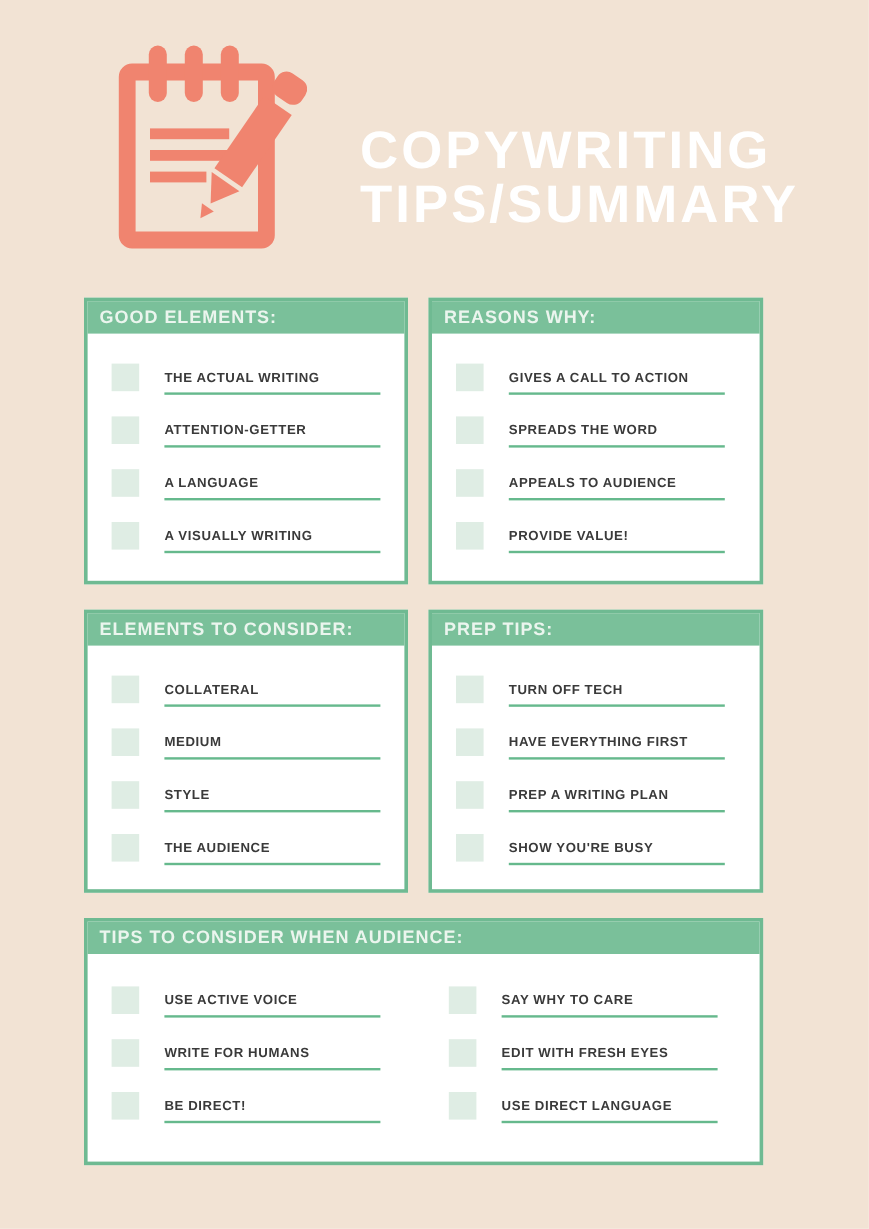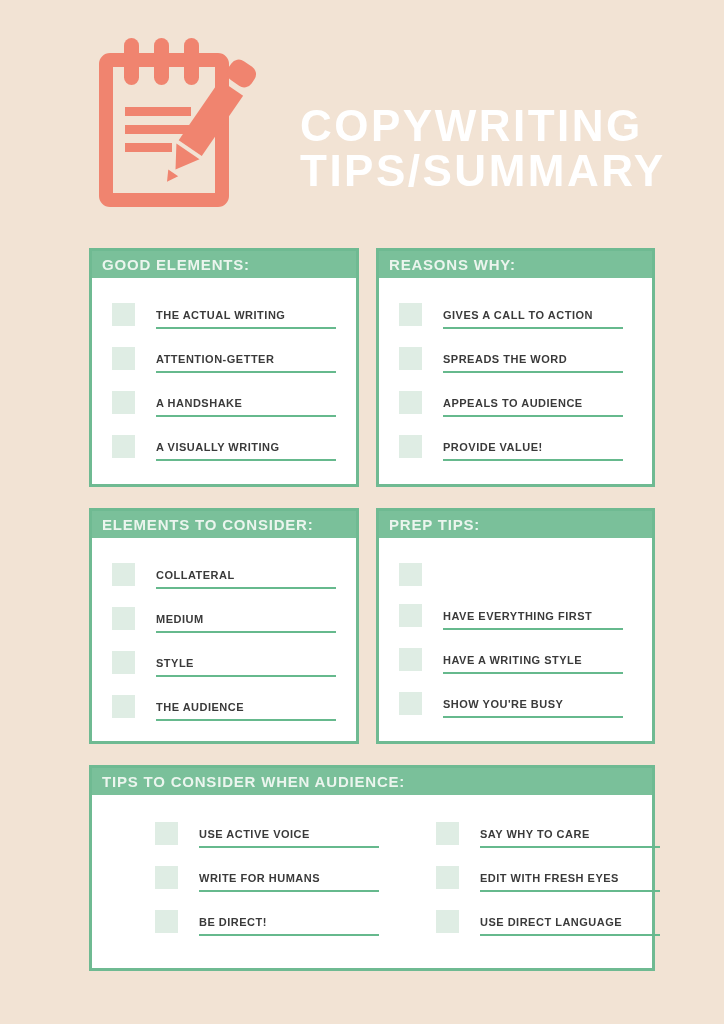--- a/index.html
+++ b/index.html
@@ -14,21 +14,21 @@
   
   .hdr-icon { position:absolute; left:96px; top:34px; width:174px; height:176px; }
   .title {
     position:absolute; left:300px; top:103px;
     color:#FFFFFF; font-weight:bold; font-size:44px;
     line-height:45px; letter-spacing:2.5px; white-space:nowrap;
   }
 
   
   .cards {
-    position:absolute; left:89px; top:248px; width:526px;
+    position:absolute; left:70px; top:248px; width:526px;
     display:grid;
     grid-template-columns:270px 279px;
     grid-template-rows:239px 236px 206px;
     column-gap:17px; row-gap:21px;
   }
   .card {
     background:#FFFFFF; border:3px solid #6FBA92;
     display:flex; flex-direction:column;
   }
   .card.wide { grid-column:1 / -1; }
@@ -37,21 +37,21 @@
     display:flex; align-items:center; padding-left:10px;
   }
   .card-title {
     color:#EBF5EE; font-size:15px; font-weight:bold;
     letter-spacing:0.8px; white-space:nowrap;
   }
   .card-body { padding:25px 20px 0 20px; }
   .card.wide .card-body {
     padding-top:27px;
     display:grid; grid-template-columns:224px 224px;
-    column-gap:57px; justify-content:start;margin-left:43px;
+    column-gap:57px; justify-content:start;
   }
 
   .item { display:flex; align-items:flex-start; margin-bottom:18px; }
   .checkbox { width:23px; height:23px; background:#DFEDE4; flex:none; }
   .line-box {
     margin-left:21px; width:180px; flex:none;
     border-bottom:2px solid #66B98D;
     height:26px; display:flex; align-items:center;
   }
   .item-label {
@@ -103,21 +103,21 @@
         </div>
         <div class="item">
           <span class="checkbox"></span>
           <span class="line-box">
               <span class="item-label">ATTENTION-GETTER</span>
             </span>
         </div>
         <div class="item">
           <span class="checkbox"></span>
           <span class="line-box">
-              <span class="item-label">A HANDSHAKE</span>
+              <span class="item-label">A LANGUAGE</span>
             </span>
         </div>
         <div class="item">
           <span class="checkbox"></span>
           <span class="line-box">
               <span class="item-label">A VISUALLY WRITING</span>
             </span>
         </div>
       </div>
     </section>
@@ -186,31 +186,34 @@
       </div>
     </section>
 
     <section class="card">
       <div class="card-header">
         <span class="card-title">PREP TIPS:</span>
       </div>
       <div class="card-body">
         <div class="item">
           <span class="checkbox"></span>
+          <span class="line-box">
+              <span class="item-label">TURN OFF TECH</span>
+            </span>
         </div>
         <div class="item">
           <span class="checkbox"></span>
           <span class="line-box">
               <span class="item-label">HAVE EVERYTHING FIRST</span>
             </span>
         </div>
         <div class="item">
           <span class="checkbox"></span>
           <span class="line-box">
-              <span class="item-label">HAVE A WRITING STYLE</span>
+              <span class="item-label">PREP A WRITING PLAN</span>
             </span>
         </div>
         <div class="item">
           <span class="checkbox"></span>
           <span class="line-box">
               <span class="item-label">SHOW YOU'RE BUSY</span>
             </span>
         </div>
       </div>
     </section>

